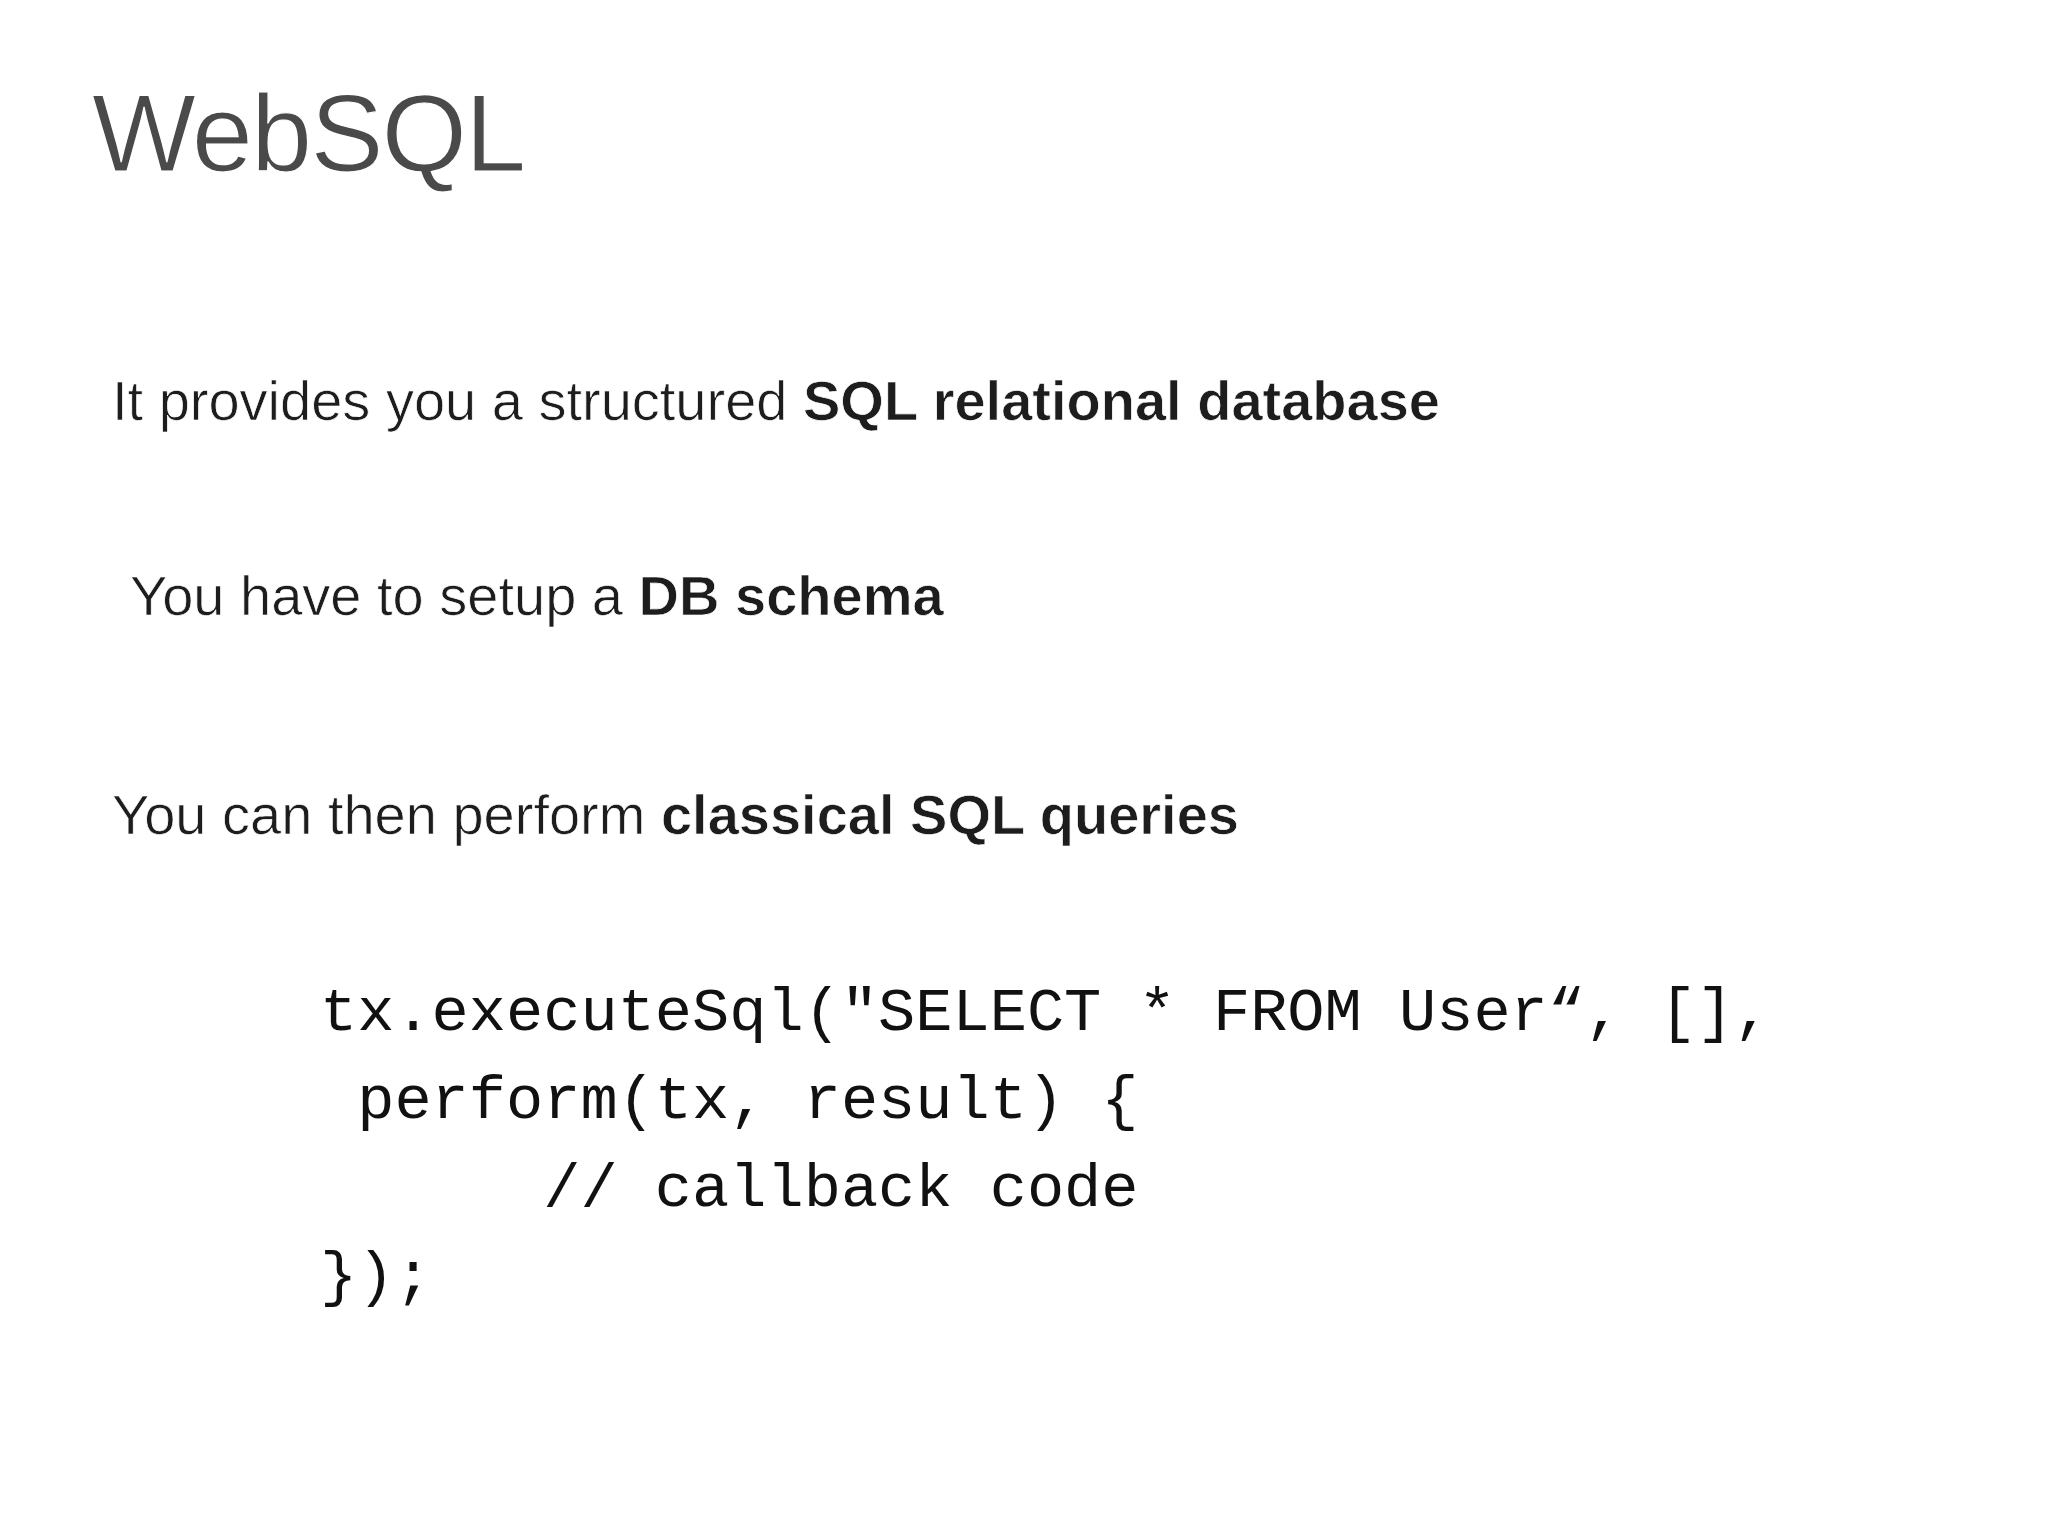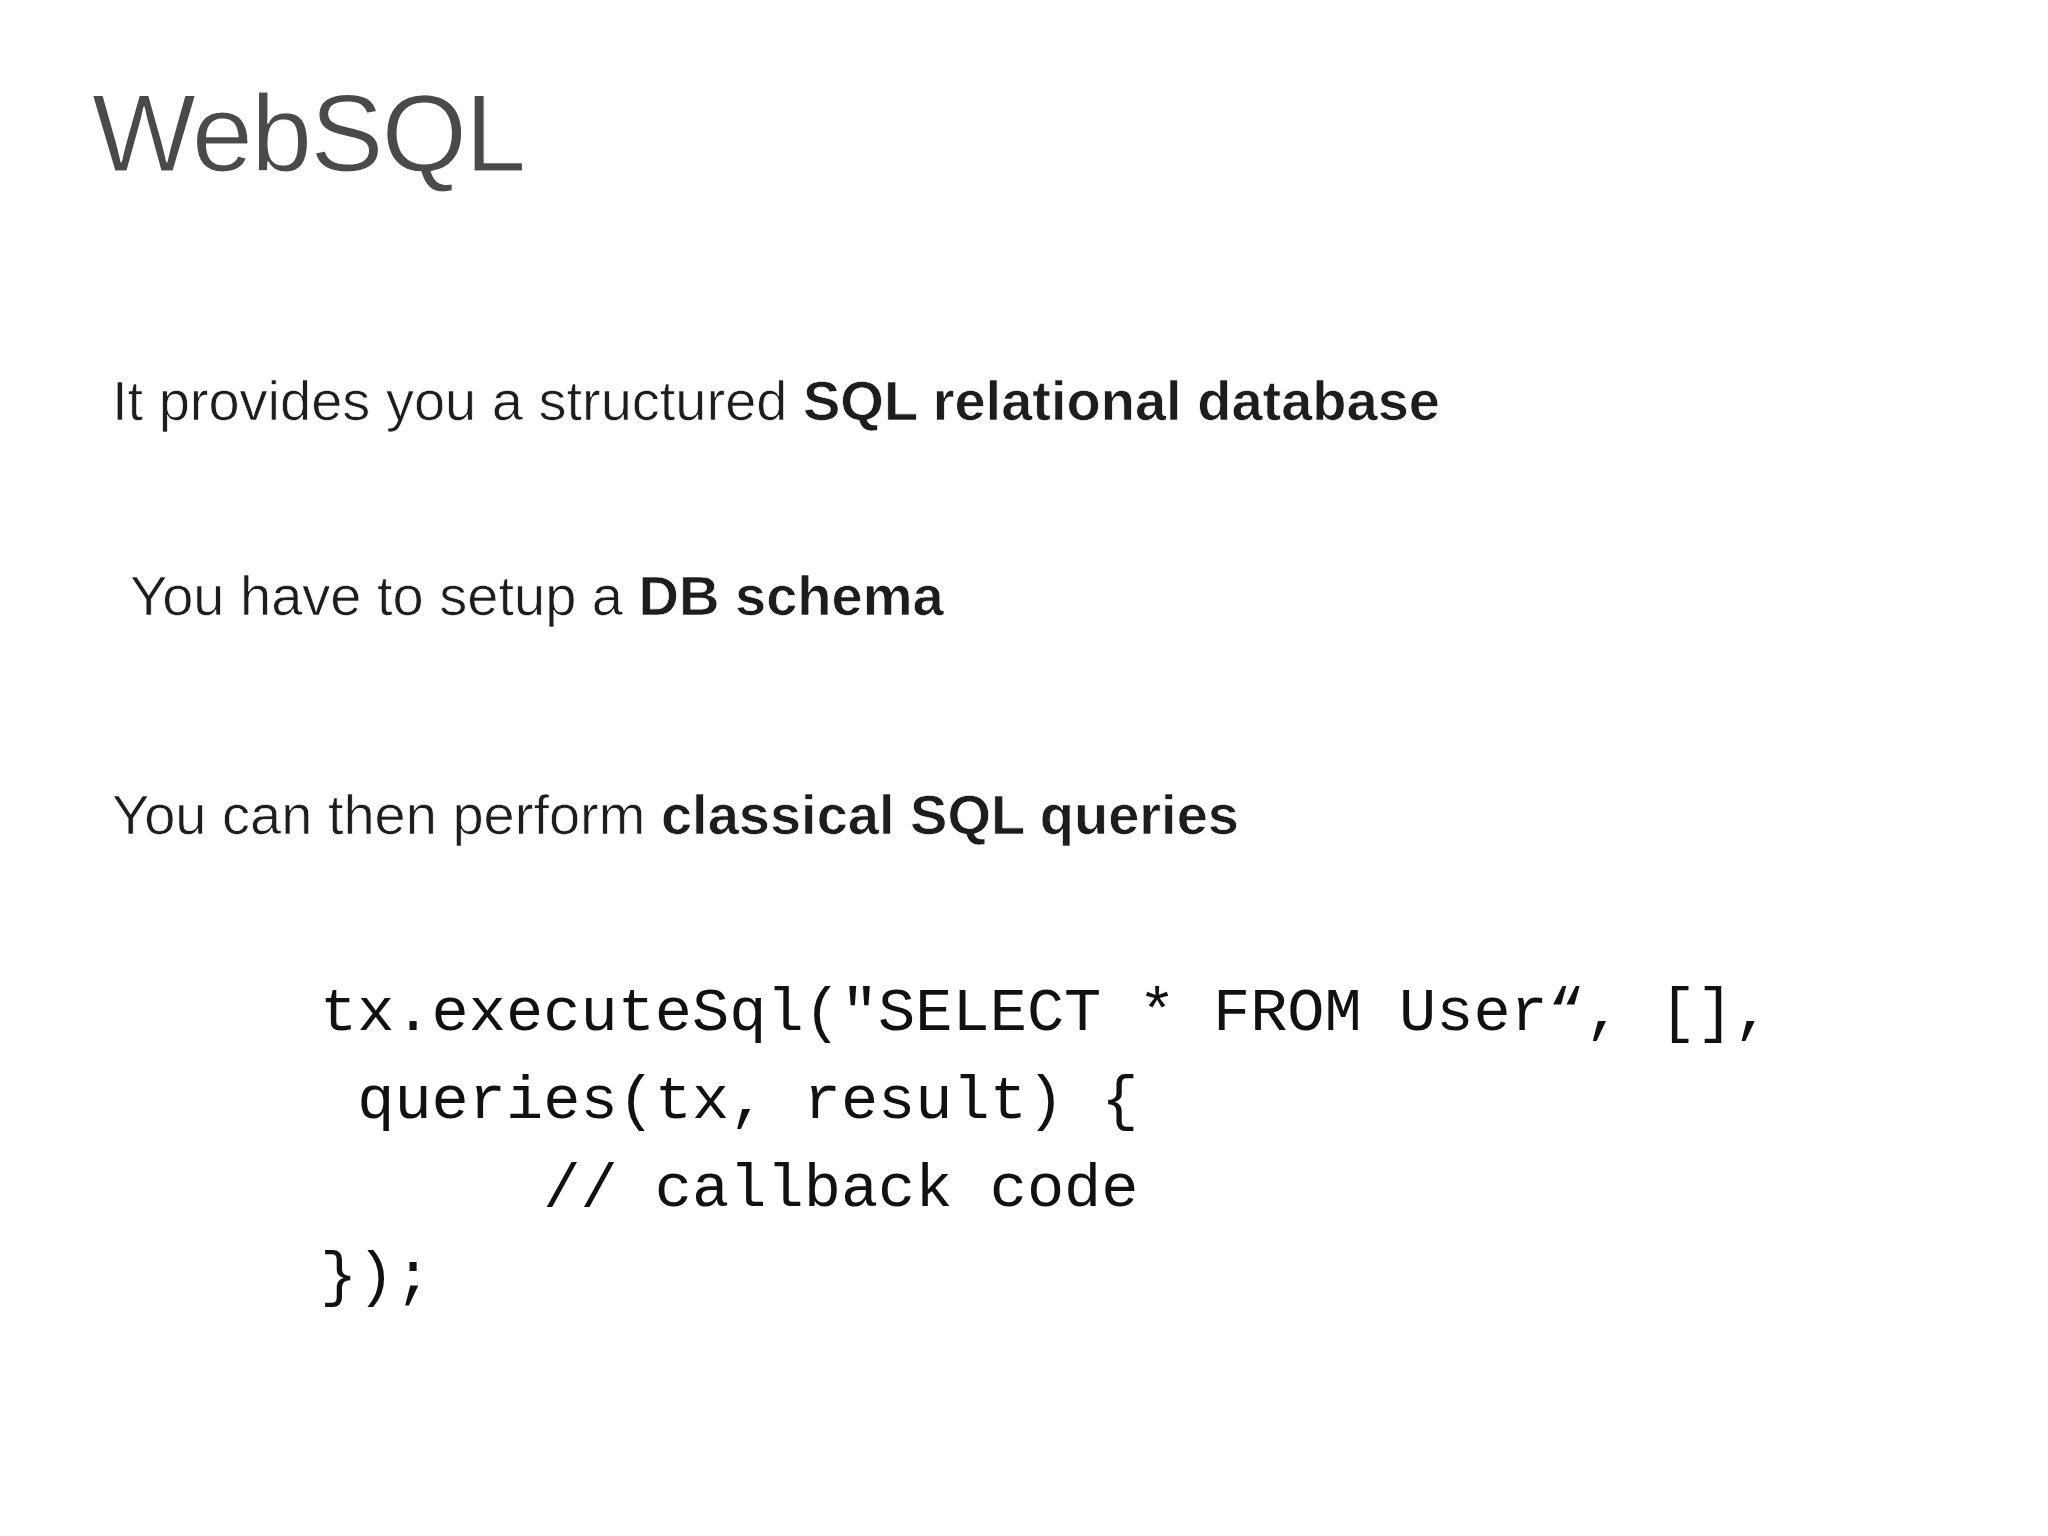--- a/index.html
+++ b/index.html
@@ -71,18 +71,18 @@
   <h1 class="slide-title">WebSQL</h1>
 
   <p class="para para-1"><span>It provides you a structured </span><strong>SQL relational database</strong></p>
 
   <p class="para para-2"><span>You have to setup a </span><strong>DB schema</strong></p>
 
   <p class="para para-3"><span>You can then perform </span><strong>classical SQL queries</strong></p>
 
   <div class="code-block">
     <div class="code-line">tx.executeSql("SELECT * FROM User“, [],</div>
-    <div class="code-line"> queries(tx, result) {</div>
+    <div class="code-line"> perform(tx, result) {</div>
     <div class="code-line">      // callback code</div>
     <div class="code-line">});</div>
   </div>
 
 </div>
 
 </body></html>

